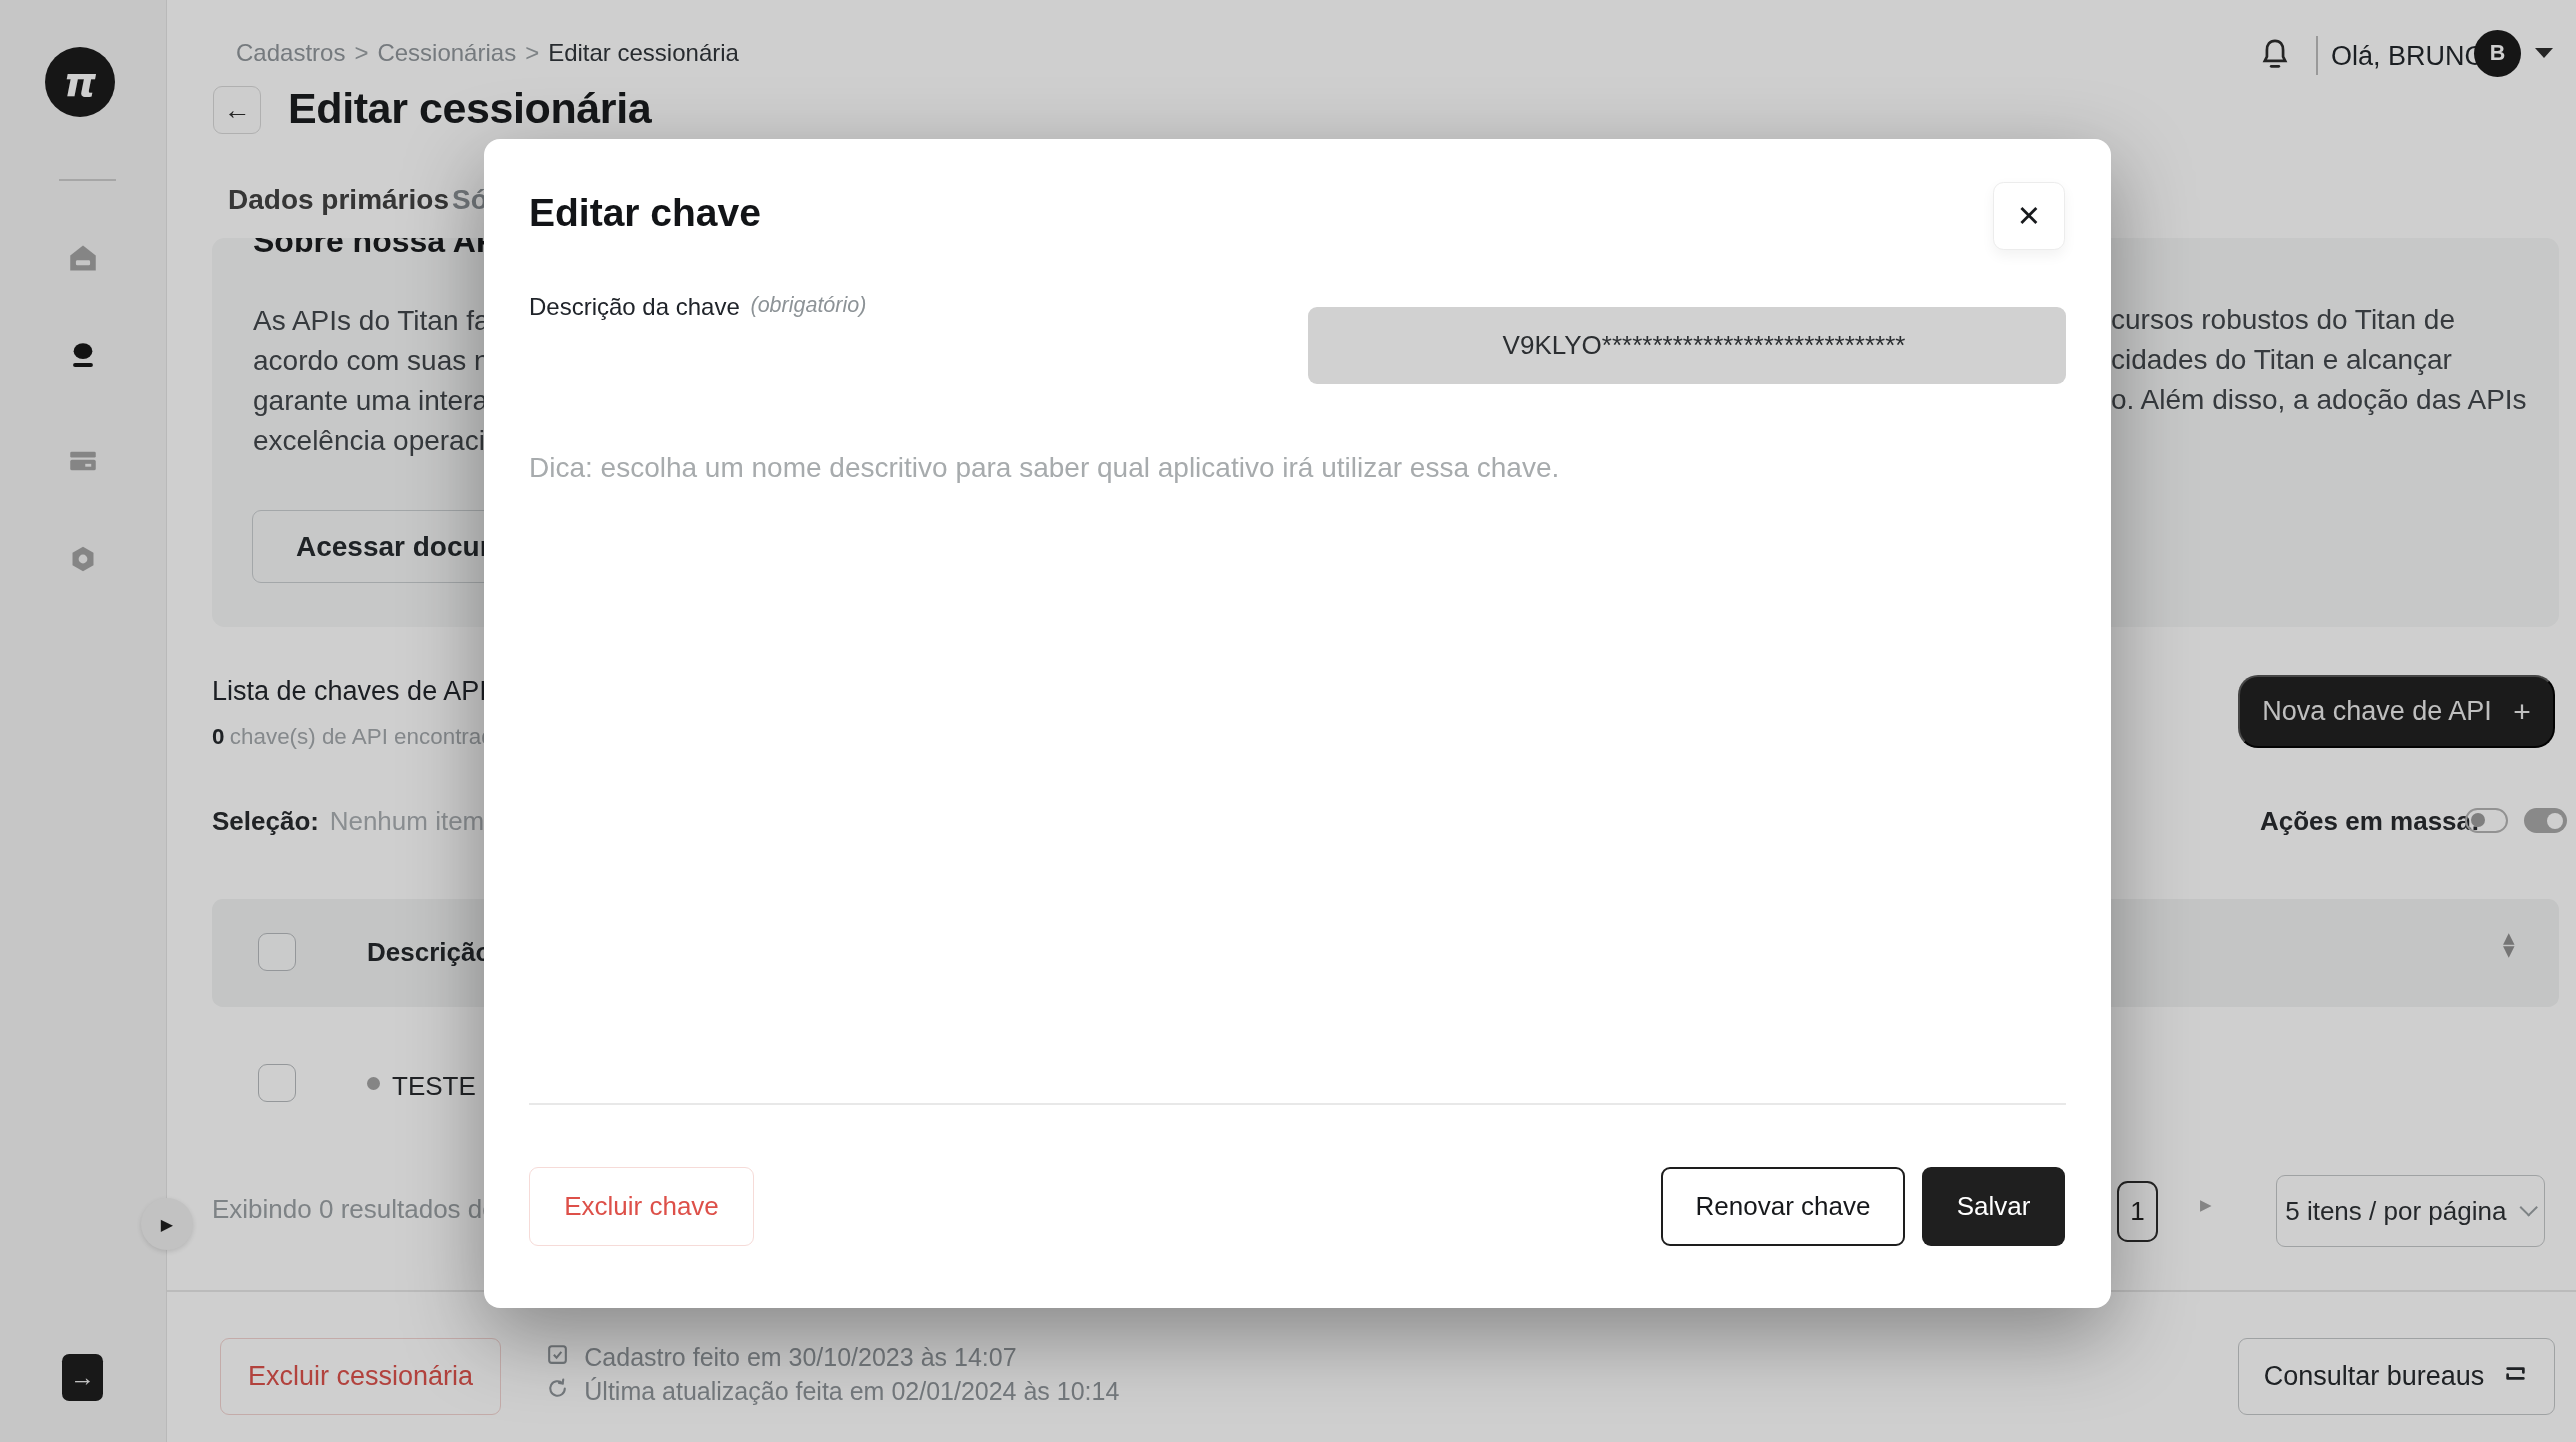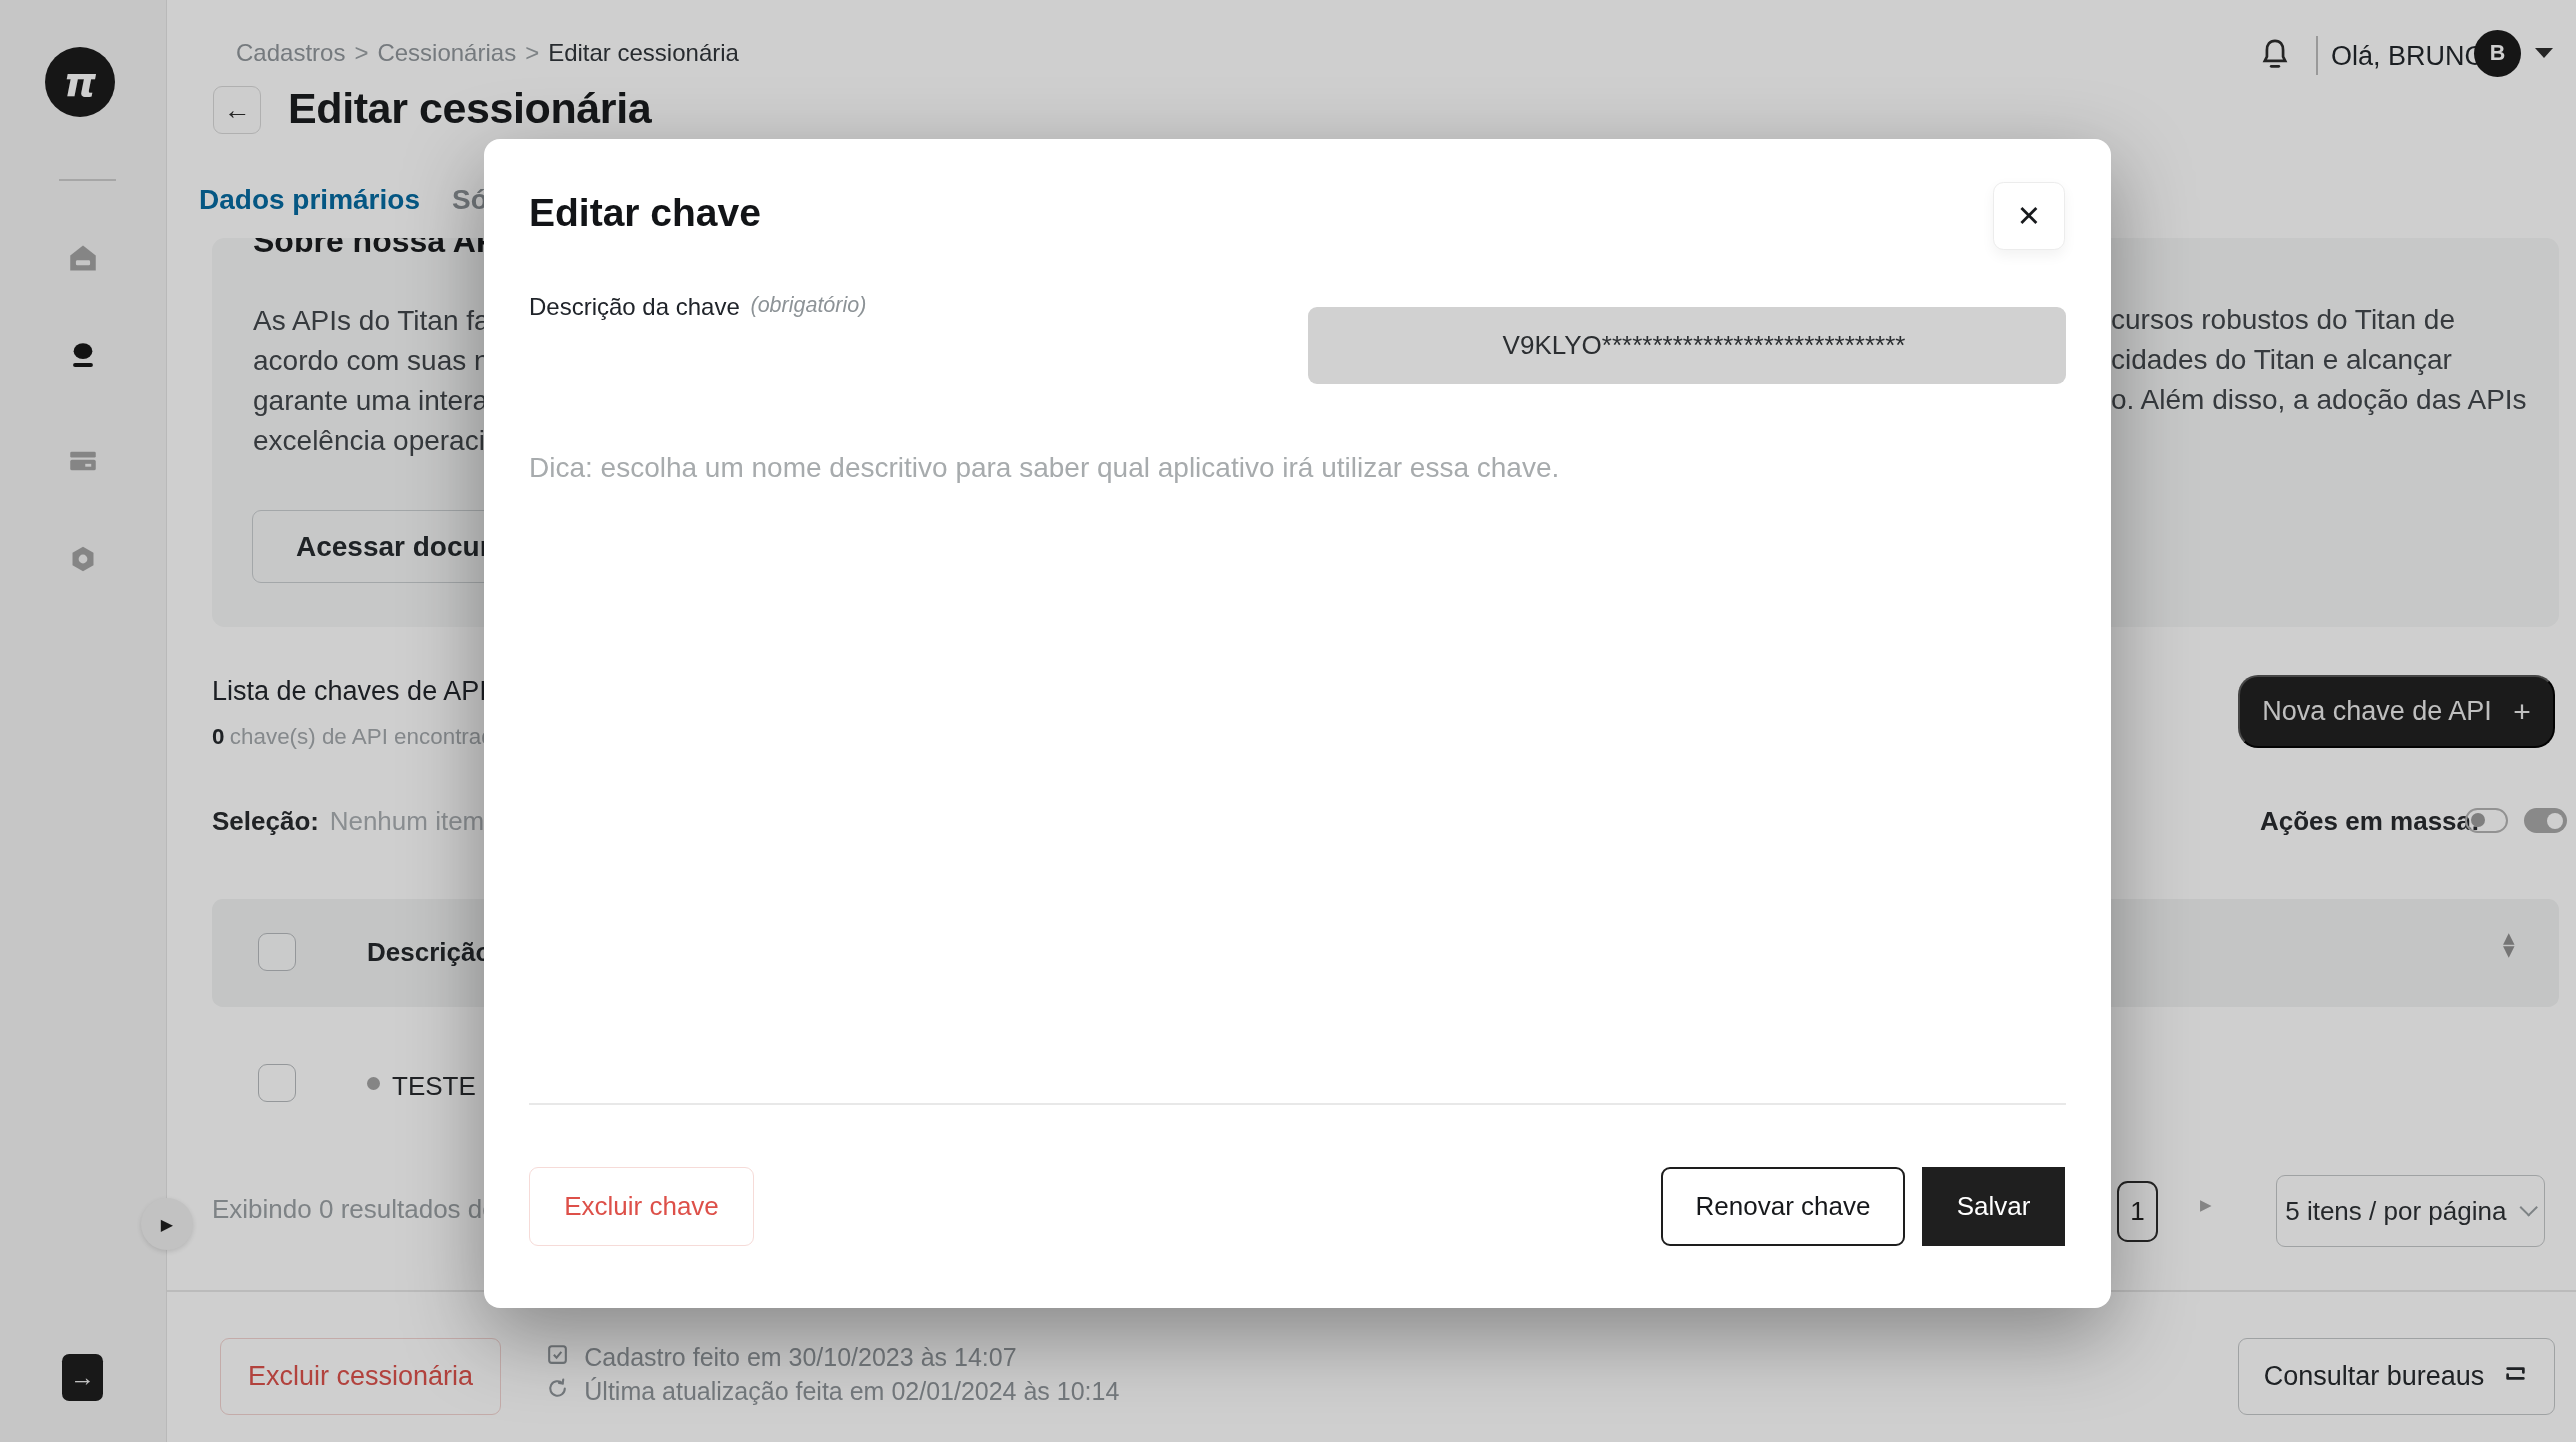--- a/index.html
+++ b/index.html
@@ -22,21 +22,21 @@
   .back-btn { position: absolute; left: 213px; top: 86px; width: 48px; height: 48px; border: 1.8px solid #d9d9d9; border-radius: 9px; background: #fdfdfd; font-size: 27px; color: #2a2a2a; }
   .page-title { position: absolute; left: 288px; top: 84px; font-size: 43px; font-weight: 700; color: #17191c; letter-spacing: -0.4px; }
   .bell { position: absolute; left: 2258px; top: 36px; width: 34px; height: 38px; }
   .header-sep { position: absolute; left: 2316px; top: 36px; width: 1.8px; height: 39px; background: #bcbcbc; }
   .greeting { position: absolute; left: 2331px; top: 41px; font-size: 27px; color: #1f2328; }
   .avatar { position: absolute; left: 2474px; top: 30px; width: 47px; height: 47px; border-radius: 50%; background: #181818; color: #fff; font-size: 21.5px; font-weight: 700; }
   .hdr-caret { position: absolute; left: 2535px; top: 48px; width: 0; height: 0; border-left: 9px solid transparent; border-right: 9px solid transparent; border-top: 10.7px solid #2b2b2b; }
 
   
   .tab { position: absolute; top: 184px; font-size: 28px; font-weight: 700; }
-  .tab-primary { left: 199px; color: #0369a1; }
+  .tab-primary { left: 228px; color: #404040; }
   .tab-partial { left: 452px; color: #8a9095; }
 
   
   .about-card { position: absolute; left: 212px; top: 238px; width: 2347px; height: 389px; background: #f6f7f7; border-radius: 12.5px; overflow: hidden; }
   .about-heading { position: absolute; left: 41px; top: -15px; font-size: 32px; font-weight: 700; color: #17191c; }
   .about-left { position: absolute; left: 253px; top: 301px; width: 376px; font-size: 28px; line-height: 40px; color: #40454a; white-space: nowrap; }
   .about-right { position: absolute; left: 2111px; top: 300px; width: 448px; font-size: 28px; line-height: 40px; color: #40454a; white-space: nowrap; }
   .doc-btn { position: absolute; left: 252px; top: 510px; width: 466px; height: 73px; border: 1.8px solid #c9cdd0; border-radius: 9px; background: transparent; font-size: 28px; font-weight: 700; color: #24282c; display: flex; align-items: center; padding-left: 43px; }
 
   
@@ -90,21 +90,21 @@
   .field-label { font-size: 24px; color: #20242a; display: flex; align-items: flex-start; }
   .required { font-style: italic; font-size: 21.5px; color: #8d9397; margin-left: 10.7px; }
   .info-icon { margin-left: 12.5px; display: inline-flex; }
   .input { margin-top: 14.3px; width: 100%; height: 77px; border: none; border-radius: 9px; font-size: 26px; padding-left: 34px; font-family: "Liberation Sans", sans-serif; outline: none; }
   .input-desc { background: #f3f3f3; color: #17191c; }
   .input-key { background: #d1d1d1; color: #2b2e31; text-align: center; }
   .hint { position: absolute; left: 45px; top: 313px; font-size: 28px; color: #a7abad; }
   .modal-divider { position: absolute; left: 45px; top: 964px; width: 1537px; height: 1.8px; background: #e8e8e8; }
   .btn-del-key { position: absolute; left: 45px; top: 1028px; width: 225px; height: 79px; border: 1.8px solid #f6dbd8; border-radius: 9px; background: #fff; color: #dd5049; font-size: 26px; }
   .btn-renew { position: absolute; left: 1177px; top: 1028px; width: 244px; height: 79px; border: 2.7px solid #1d1d1d; border-radius: 9px; background: #fff; color: #16181b; font-size: 26px; }
-  .btn-save { position: absolute; left: 1438px; top: 1028px; width: 143px; height: 79px; border: none; border-radius: 0; background: #1f1f1f; color: #ffffff; font-size: 26px; }
+  .btn-save { position: absolute; left: 1438px; top: 1028px; width: 143px; height: 79px; border: none; border-radius: 9px; background: #1f1f1f; color: #ffffff; font-size: 26px; }
 </style>
 </head>
 <body>
 
 <div>
 
   <div class="sidebar">
     <div class="logo flexc">π</div>
     <div class="side-divider"></div>
     <div class="nav-btn nav-home">

